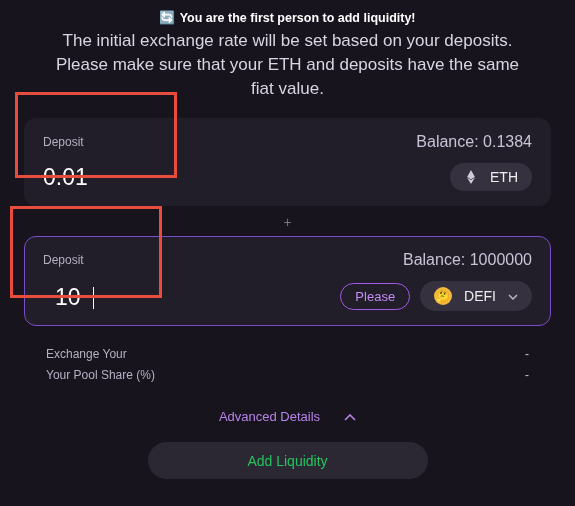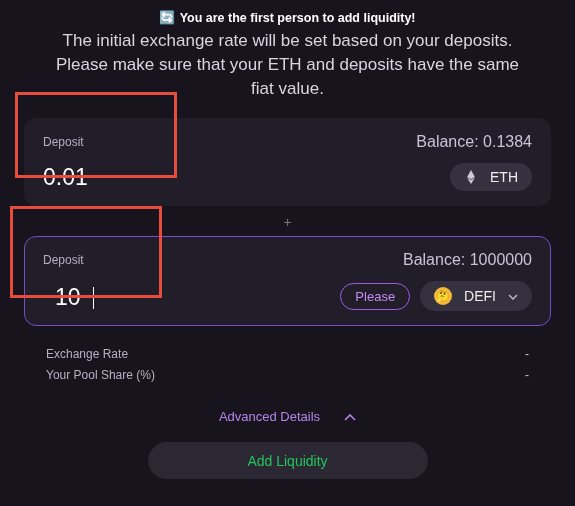--- a/index.html
+++ b/index.html
@@ -154,21 +154,21 @@
                 <path d="M1 1 L5 5 L9 1" stroke="#bcb6c9" stroke-width="1.5" fill="none"></path>
               </svg>
           </span>
         </div>
       </div>
     </div>
   </div>
 
   <div class="stats">
     <div class="stats-row">
-      <span>Exchange Rate</span>
+      <span>Exchange Your</span>
       <span class="val">-</span>
     </div>
     <div class="stats-row">
       <span>Your Pool Share (%)</span>
       <span class="val">-</span>
     </div>
   </div>
 
   <div class="advanced">
     <span>Advanced Details</span>

